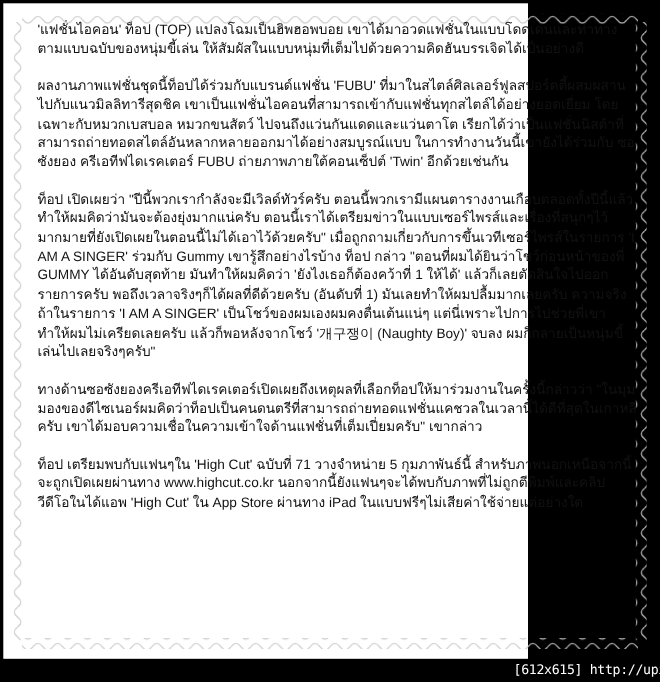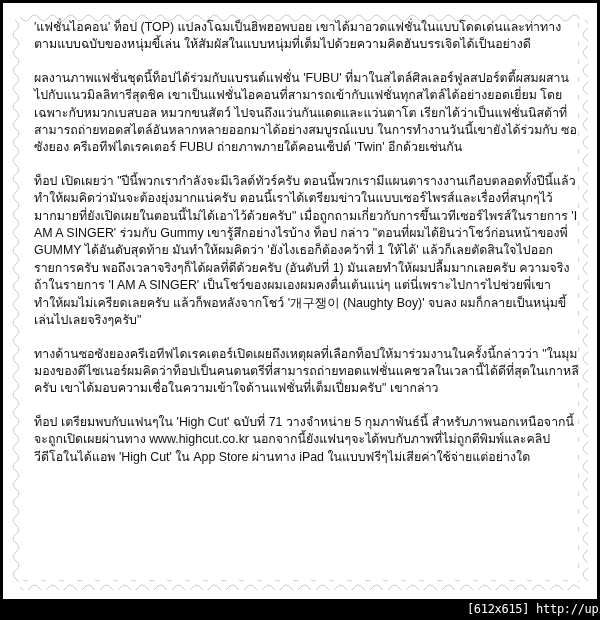--- a/index.html
+++ b/index.html
@@ -1,17 +1,17 @@
 <!DOCTYPE html>
 <html><head>
 <meta charset="utf-8">
 <style>
   html, body { margin:0; padding:0; }
   body { width:600px; height:620px; background:#000; position:relative; overflow:hidden; font-family:"Liberation Sans", "DejaVu Sans", sans-serif; }
-  .card { position:absolute; left:3px; top:3px; width:594px; height:596px; background:#fff; }
+  .card { position:absolute; left:3px; top:3px; width:477px; height:596px; background:#fff; }
   .stamp-edge { position:absolute; left:9px; top:9px; width:576px; height:578px; }
   .content { position:absolute; left:31px; top:16px; width:545px; color:#111; font-size:12.4px; line-height:17.4px; }
   .content p { margin:0 0 16px 0; }
   .footer { position:absolute; left:0; top:599px; width:600px; height:21px; background:#000;padding-left:46px; }
   .footer-text { position:absolute; right:6px; top:3px; color:#fff; font-family:"DejaVu Sans Mono", monospace; font-size:12px; letter-spacing:-0.3px; }
 </style>
 </head>
 <body>
 
 <div class="card">

